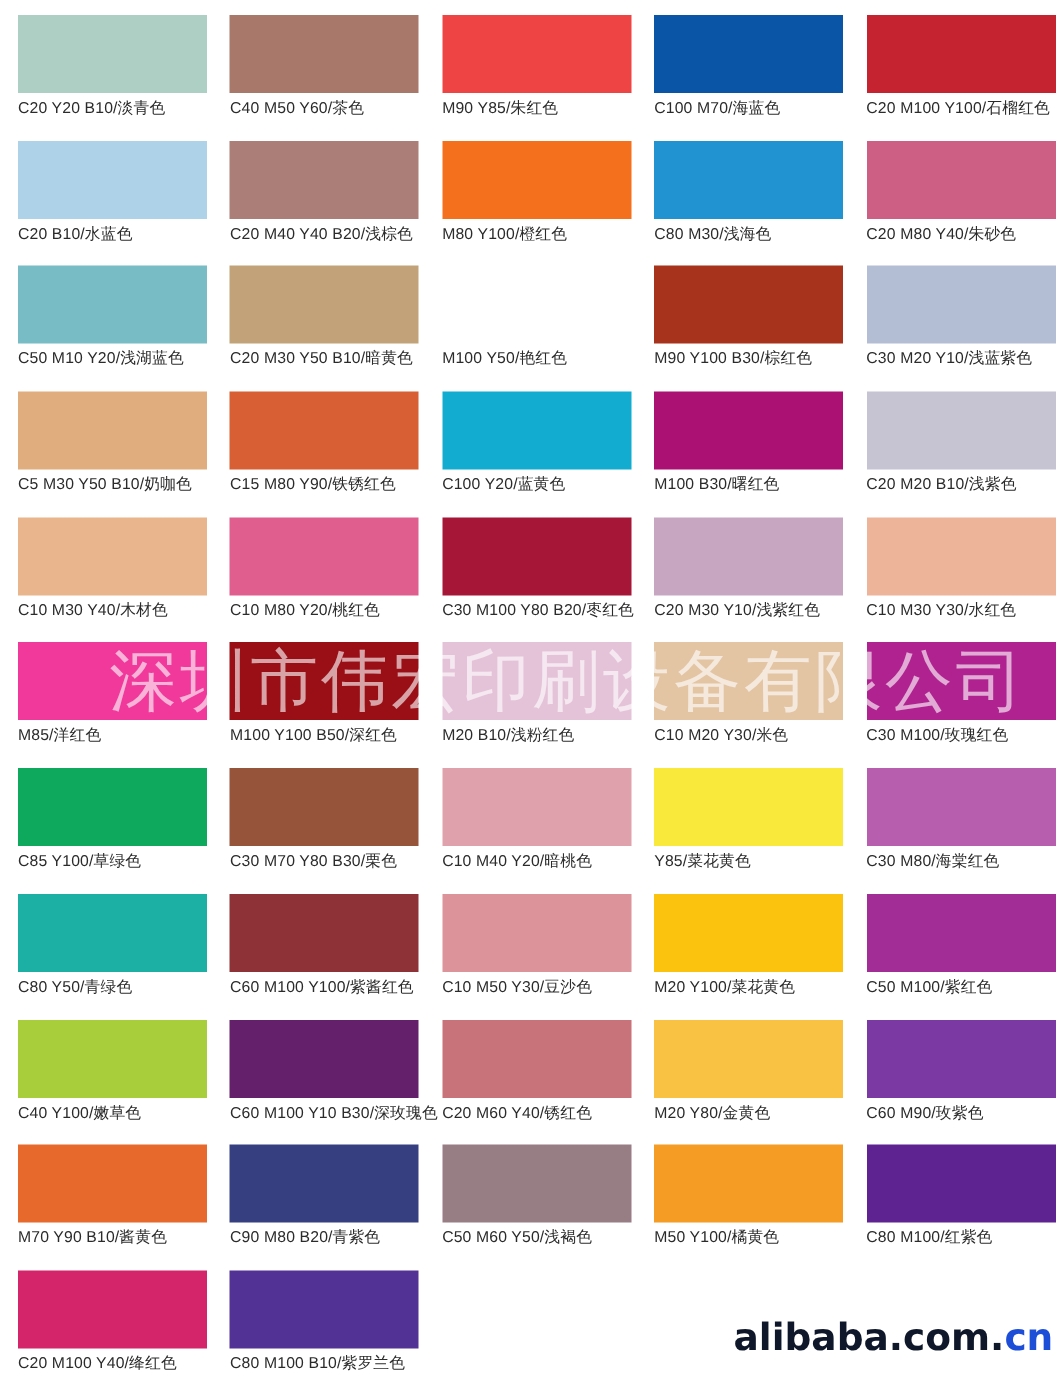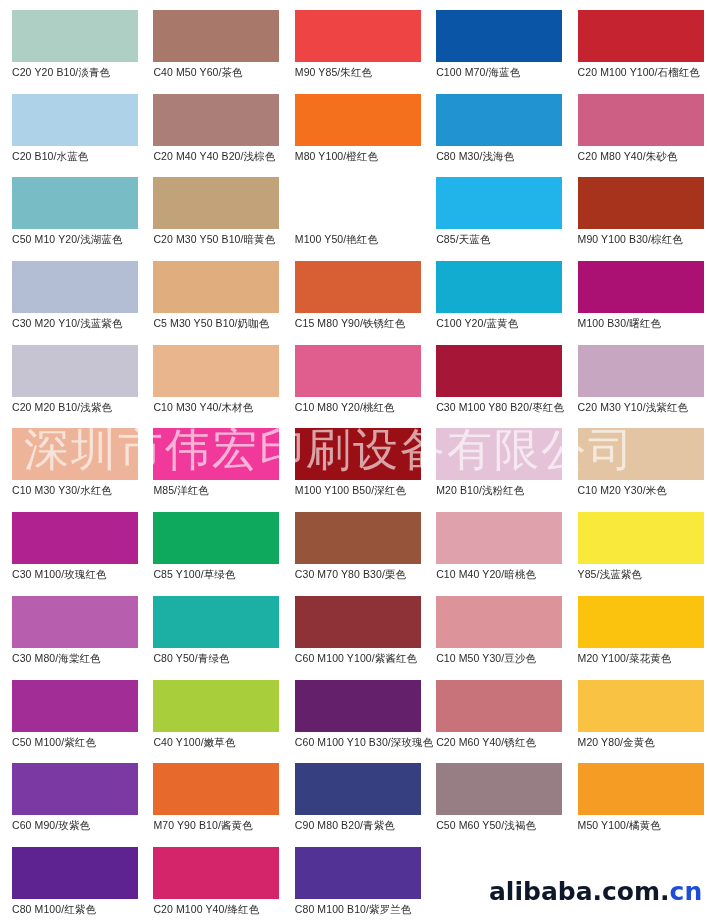--- a/index.html
+++ b/index.html
@@ -65,21 +65,22 @@
     left: 24px;
     top: 424px;
     width: 660px;
     height: 60px;
     font-size: 45px;
     line-height: 60px;
     letter-spacing: 2px;
     color: rgba(255, 255, 255, 0.62);
     white-space: nowrap;
     pointer-events: none;
-    font-family: Liberation Mono, monospace;
+    font-family: Liberation Sans, sans-serif;
+    text-align: right;
   }
 
   .watermark-alibaba {
     position: absolute;
     left: 489px;
     top: 878px;
     font-size: 25px;
     line-height: 28px;
     font-weight: bold;
     white-space: nowrap;
@@ -141,24 +142,20 @@
       </div>
       <div class="swatch-cell">
         <div class="swatch-chip" style="background: rgb(194, 163, 121);"></div>
         <div class="swatch-label">C20  M30  Y50  B10/暗黄色</div>
       </div>
       <div class="swatch-cell">
         <div class="swatch-chip"></div>
         <div class="swatch-label">M100  Y50/艳红色</div>
       </div>
       <div class="swatch-cell">
-        <div class="swatch-chip" style="background: rgb(32, 180, 234);"></div>
-        <div class="swatch-label">C85/天蓝色</div>
-      </div>
-      <div class="swatch-cell">
         <div class="swatch-chip" style="background: rgb(168, 51, 28);"></div>
         <div class="swatch-label">M90  Y100  B30/棕红色</div>
       </div>
       <div class="swatch-cell">
         <div class="swatch-chip" style="background: rgb(179, 189, 212);"></div>
         <div class="swatch-label">C30  M20  Y10/浅蓝紫色</div>
       </div>
       <div class="swatch-cell">
         <div class="swatch-chip" style="background: rgb(224, 174, 126);"></div>
         <div class="swatch-label">C5  M30  Y50  B10/奶咖色</div>
@@ -226,21 +223,21 @@
       <div class="swatch-cell">
         <div class="swatch-chip" style="background: rgb(150, 85, 58);"></div>
         <div class="swatch-label">C30  M70  Y80  B30/栗色</div>
       </div>
       <div class="swatch-cell">
         <div class="swatch-chip" style="background: rgb(223, 161, 172);"></div>
         <div class="swatch-label">C10  M40  Y20/暗桃色</div>
       </div>
       <div class="swatch-cell">
         <div class="swatch-chip" style="background: rgb(249, 233, 59);"></div>
-        <div class="swatch-label">Y85/浅蓝紫色</div>
+        <div class="swatch-label">Y85/菜花黄色</div>
       </div>
       <div class="swatch-cell">
         <div class="swatch-chip" style="background: rgb(184, 94, 174);"></div>
         <div class="swatch-label">C30  M80/海棠红色</div>
       </div>
       <div class="swatch-cell">
         <div class="swatch-chip" style="background: rgb(27, 176, 163);"></div>
         <div class="swatch-label">C80  Y50/青绿色</div>
       </div>
       <div class="swatch-cell">

